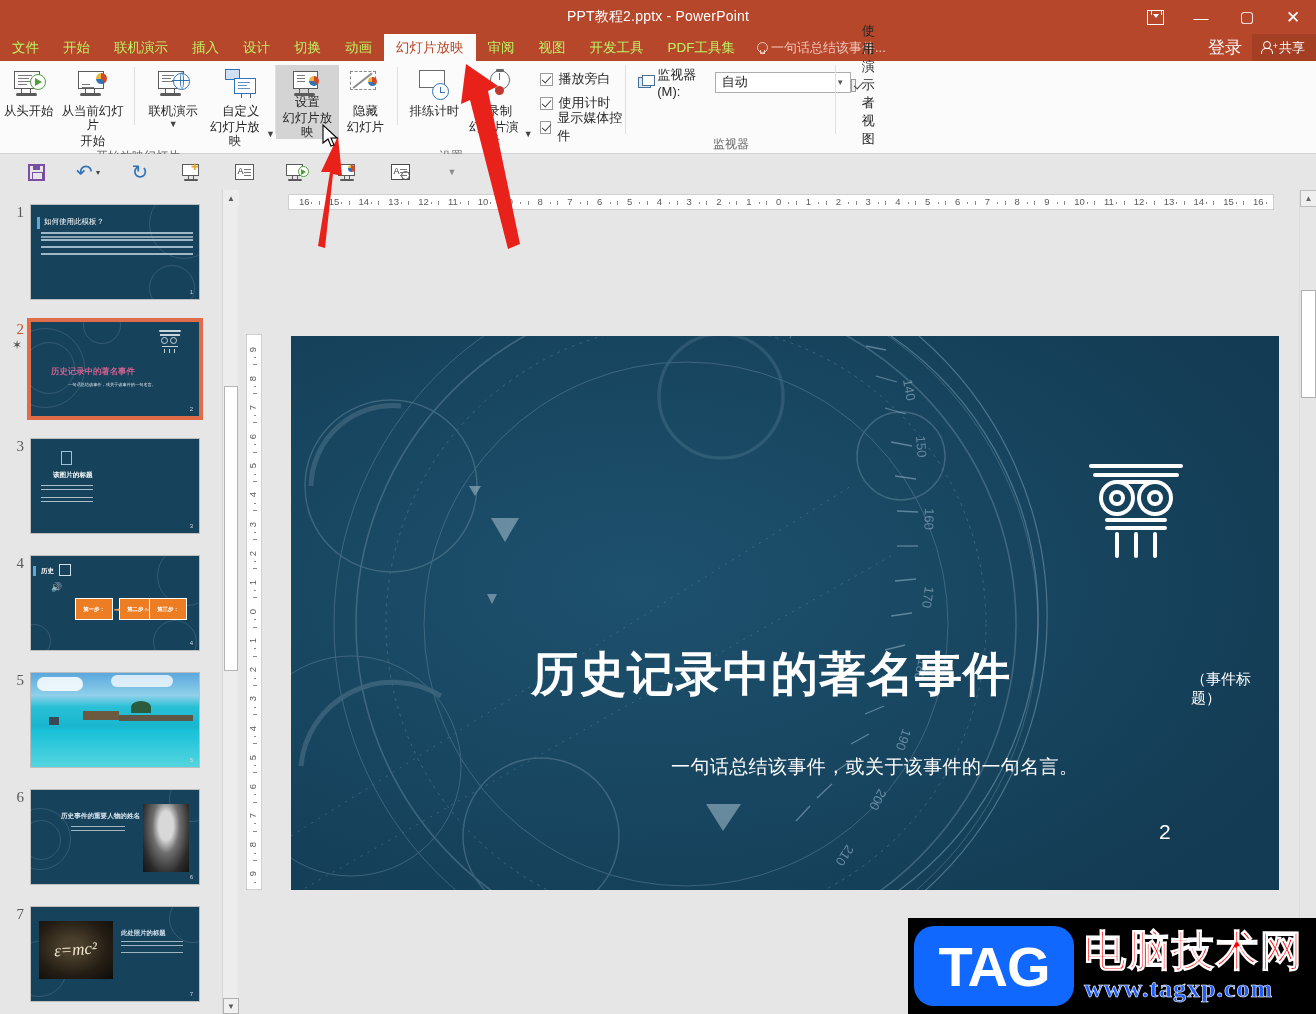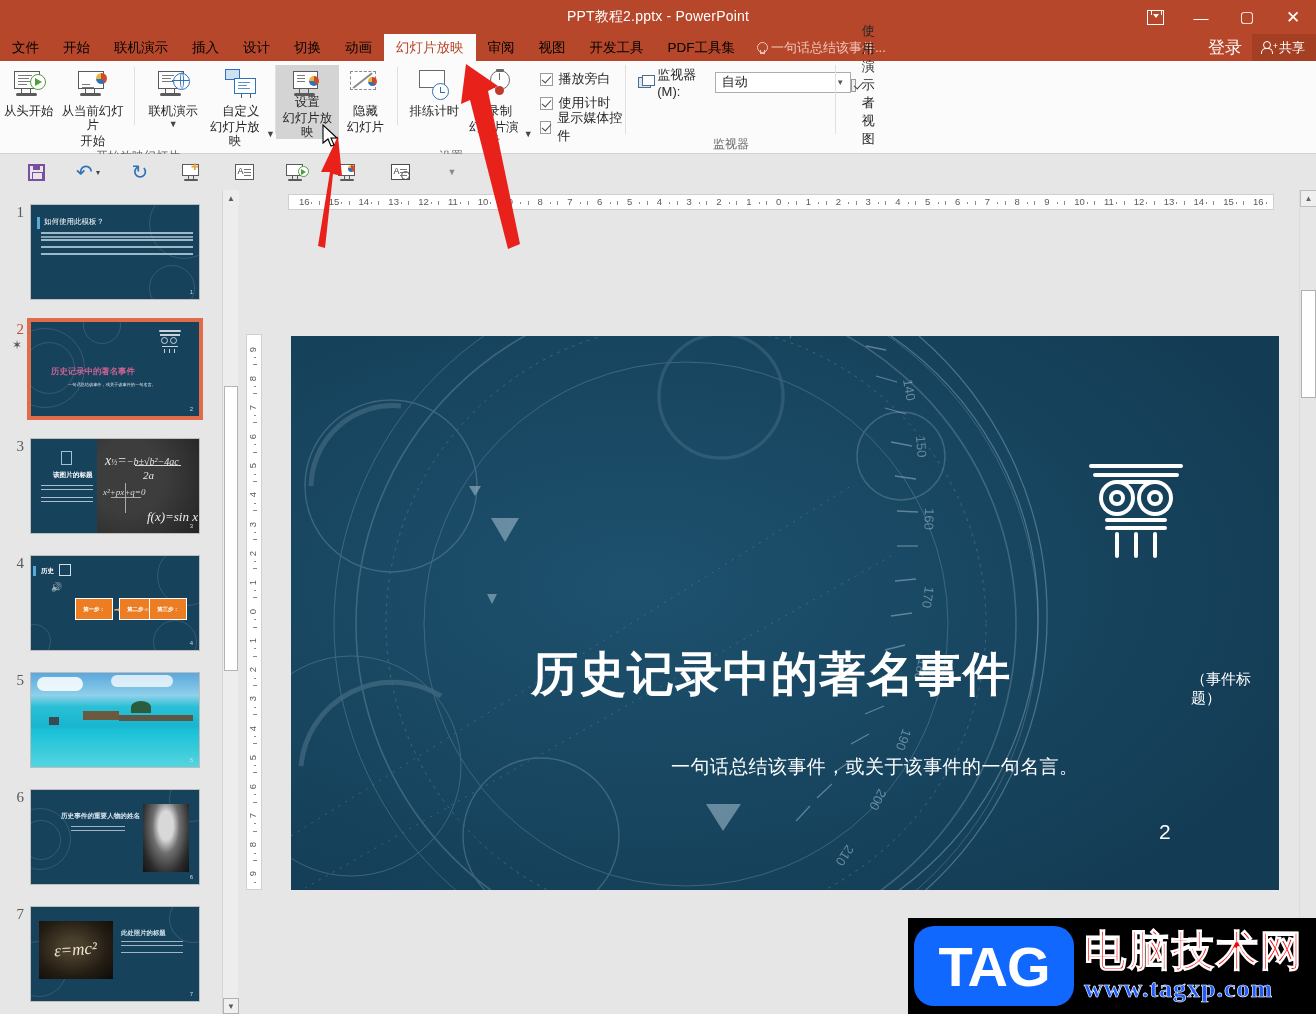--- a/index.html
+++ b/index.html
@@ -34,21 +34,21 @@
     content:""; position:absolute; left:5.5px; top:3px; width:0; height:0;
     border-left:3px solid transparent; border-right:3px solid transparent; border-top:4px solid #fff;
   }
 
   
   #tabstrip{
     position:absolute; left:0; top:34px; width:1316px; height:27px;
     background:#b7472a; display:flex; align-items:stretch;
   }
   .tab{
-    padding:0 12px; display:flex; align-items:center; color:#000000; font-size:13.5px; white-space:nowrap;
+    padding:0 12px; display:flex; align-items:center; color:#bef264; font-size:13.5px; white-space:nowrap;
   }
   .tab.active{ background:#fbfbfb; color:#b7472a; }
   #tabstrip .spacer{ flex:1; }
   #tellme{
     display:flex; align-items:center; color:#f2c6bb; font-size:13px; padding:0 10px; gap:5px;
   }
   .bulb{ display:inline-block; width:9px; height:12px; position:relative; }
   .bulb:before{
     content:""; position:absolute; top:0; left:0; width:9px; height:9px;
     border:1.3px solid #f2c6bb; border-radius:50%;
@@ -559,30 +559,20 @@
       </div>
       <span style="position:absolute;left:20px;top:44px;font-size:8.4px;font-weight:bold;color:#c9628f">历史记录中的著名事件</span>
       <span style="position:absolute;left:37px;top:60px;font-size:4.2px;color:#dfe8ee">一句话总结该事件，或关于该事件的一句名言。</span>
       <span class="pgnum">2</span>
     </div>
   </div>
 
   <div class="thumb-row" style="top:248px">
     <span class="thumb-num">3</span>
     <div class="thumb">
-      <div style="position:absolute;right:0;top:0;width:102px;height:96px;background:#2b2b2b;
-                  background-image:radial-gradient(circle at 30% 40%, #3d3d3d 0 40%, #232323 100%)">
-        <span style="position:absolute;left:8px;top:14px;color:#e8e8e8;font-size:14px;font-family:'Liberation Serif',serif;font-style:italic">x<span style="font-size:8px">½</span>=<span style="font-size:10px">−b±√b²−4ac</span></span>
-        <span style="position:absolute;left:46px;top:30px;color:#e8e8e8;font-size:11px;font-family:'Liberation Serif',serif;font-style:italic">2a</span>
-        <span style="position:absolute;left:38px;top:26px;width:46px;height:1px;background:#ddd"></span>
-        <span style="position:absolute;left:6px;top:48px;color:#ddd;font-size:9px;font-family:'Liberation Serif',serif;font-style:italic">x²+px+q=0</span>
-        <span style="position:absolute;left:50px;top:70px;color:#eee;font-size:13px;font-family:'Liberation Serif',serif;font-style:italic">f(x)=sin x</span>
-        <span style="position:absolute;left:14px;top:58px;width:30px;height:1px;background:#aaa"></span>
-        <span style="position:absolute;left:28px;top:44px;width:1px;height:30px;background:#aaa"></span>
-      </div>
       <span style="position:absolute;left:30px;top:12px;width:11px;height:14px;border:1.4px solid #9fc2d8"></span>
       <span style="position:absolute;left:22px;top:32px;font-size:6.6px;color:#fff;font-weight:bold">该图片的标题</span>
       <span style="position:absolute;left:10px;top:46px;width:52px;height:1.3px;background:#a9bfcd;box-shadow:0 4px 0 #a9bfcd,0 12px 0 #a9bfcd,0 16px 0 #a9bfcd"></span>
       <span class="pgnum">3</span>
     </div>
   </div>
 
   <div class="thumb-row" style="top:365px">
     <span class="thumb-num">4</span>
     <div class="thumb">

